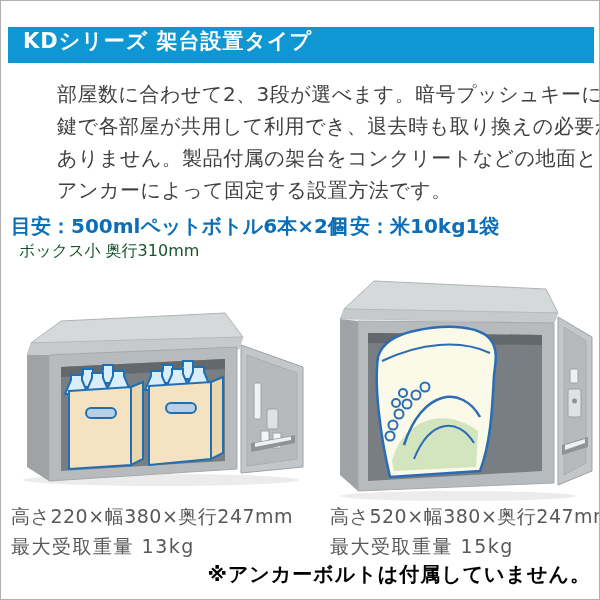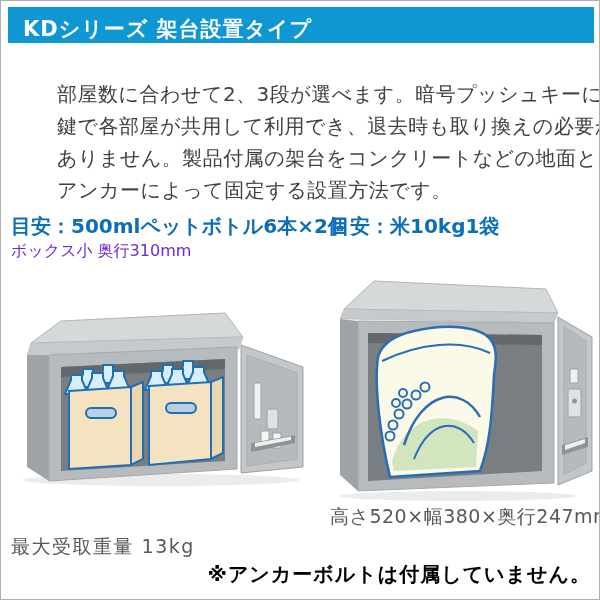--- a/index.html
+++ b/index.html
@@ -6,45 +6,45 @@
   .page{
     position:relative;
     width:600px;height:600px;
     box-sizing:border-box;
     border:1px solid #b0b0b0;
     background:#ffffff;
     overflow:hidden;
     font-family:"DejaVu Sans","Liberation Sans",sans-serif;
   }
   .header-bar{
-    position:absolute;left:7px;top:6px;
+    position:absolute;left:7px;top:26px;
     width:586px;height:36px;
     background:#0f97d3;
-    display:flex;align-items:flex-end;
+    display:flex;align-items:flex-start;
   }
   .header-title{
     color:#ffffff;font-size:21px;font-weight:bold;
     padding-left:15px;letter-spacing:1px;
   }
   .intro{
     position:absolute;left:8px;top:57px;width:588px;
     font-size:20px;line-height:32px;color:#404040;
     white-space:pre-line;letter-spacing:0.5px;margin-left:48px;
   }
   .col{position:absolute;top:212px;}
   .col-left{left:10px;width:315px;height:360px;}
   .col-right{left:329px;width:266px;height:360px;}
   .guide-title{
     position:absolute;left:0;top:0;
     font-size:20px;font-weight:bold;color:#0d6eb8;
     white-space:nowrap;
   }
   .subtitle{
-    position:absolute;left:0;top:28px;
-    font-size:16px;color:#6d28d9;white-space:nowrap;
+    position:absolute;left:8px;top:28px;
+    font-size:16px;color:#14532d;white-space:nowrap;
   }
   .image-wrap{position:absolute;left:0;}
   .col-left .image-wrap{top:70px;width:295px;height:205px;}
   .col-right .image-wrap{top:52px;width:266px;height:238px;}
   .dims{
     position:absolute;left:0;top:291px;
     font-size:19px;color:#595757;white-space:nowrap;letter-spacing:0.5px;
   }
   .weight{
     position:absolute;left:0;top:321px;
@@ -118,20 +118,21 @@
           <rect x="243" y="100" width="7" height="36" rx="1.5" fill="#eef1f2" stroke="#9da1a3"></rect>
           <rect x="256" y="126" width="11" height="20" rx="2" fill="#dfe2e3" stroke="#9da1a3"></rect>
           <rect x="250" y="148" width="8" height="13" fill="#f4f5f5" stroke="#9da1a3"></rect>
           <rect x="262" y="150" width="8" height="15" fill="#f4f5f5" stroke="#9da1a3"></rect>
           <polygon points="240,160 284,152 284,160 240,169" fill="#8f9395"></polygon>
           <polygon points="244,160 280,153.5 280,157 244,164" fill="#eef0f0"></polygon>
         </g>
       </svg>
     </div>
 
+    <div class="dims">高さ220×幅380×奥行247mm</div>
     <div class="weight">最大受取重量 13kg</div>
   </div>
 
   <div class="col col-right">
     <div class="guide-title">目安：米10kg1袋</div>
 
     <div class="image-wrap">
       <svg viewBox="0 0 266 238" width="266" height="238">
         <ellipse cx="128" cy="231" rx="118" ry="5" fill="#ececec"></ellipse>
 
@@ -166,17 +167,18 @@
           <rect x="240" y="104" width="8" height="14" rx="1.5" fill="#eef1f2" stroke="#9da1a3"></rect>
           <rect x="238" y="124" width="13" height="28" rx="2" fill="#dfe2e3" stroke="#9da1a3"></rect>
           <circle cx="244.5" cy="136" r="2.5" fill="#8f9395"></circle>
           <polygon points="232,180 258,172 258,182 232,190" fill="#8f9395"></polygon>
           <polygon points="235,180 255,174 255,178 235,185" fill="#eef0f0"></polygon>
         </g>
       </svg>
     </div>
 
     <div class="dims">高さ520×幅380×奥行247mm</div>
+    <div class="weight">最大受取重量 15kg</div>
   </div>
 
   <div class="footer-note">※アンカーボルトは付属していません。</div>
 
 </div>
 
 </body></html>

